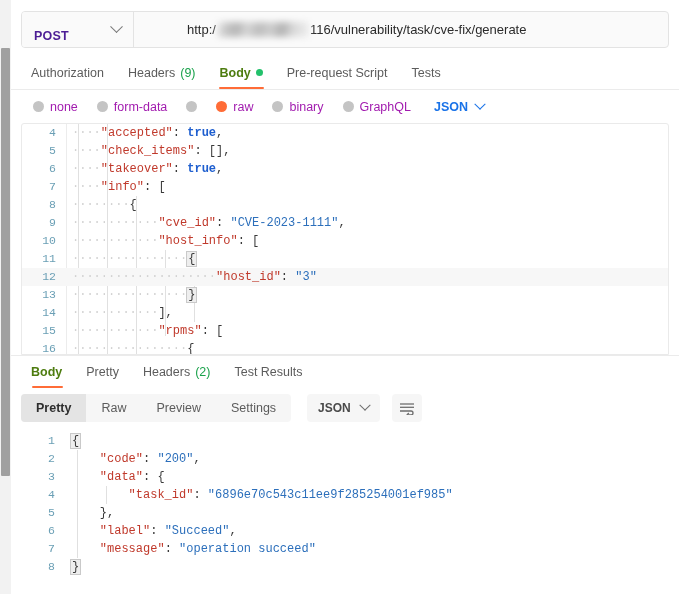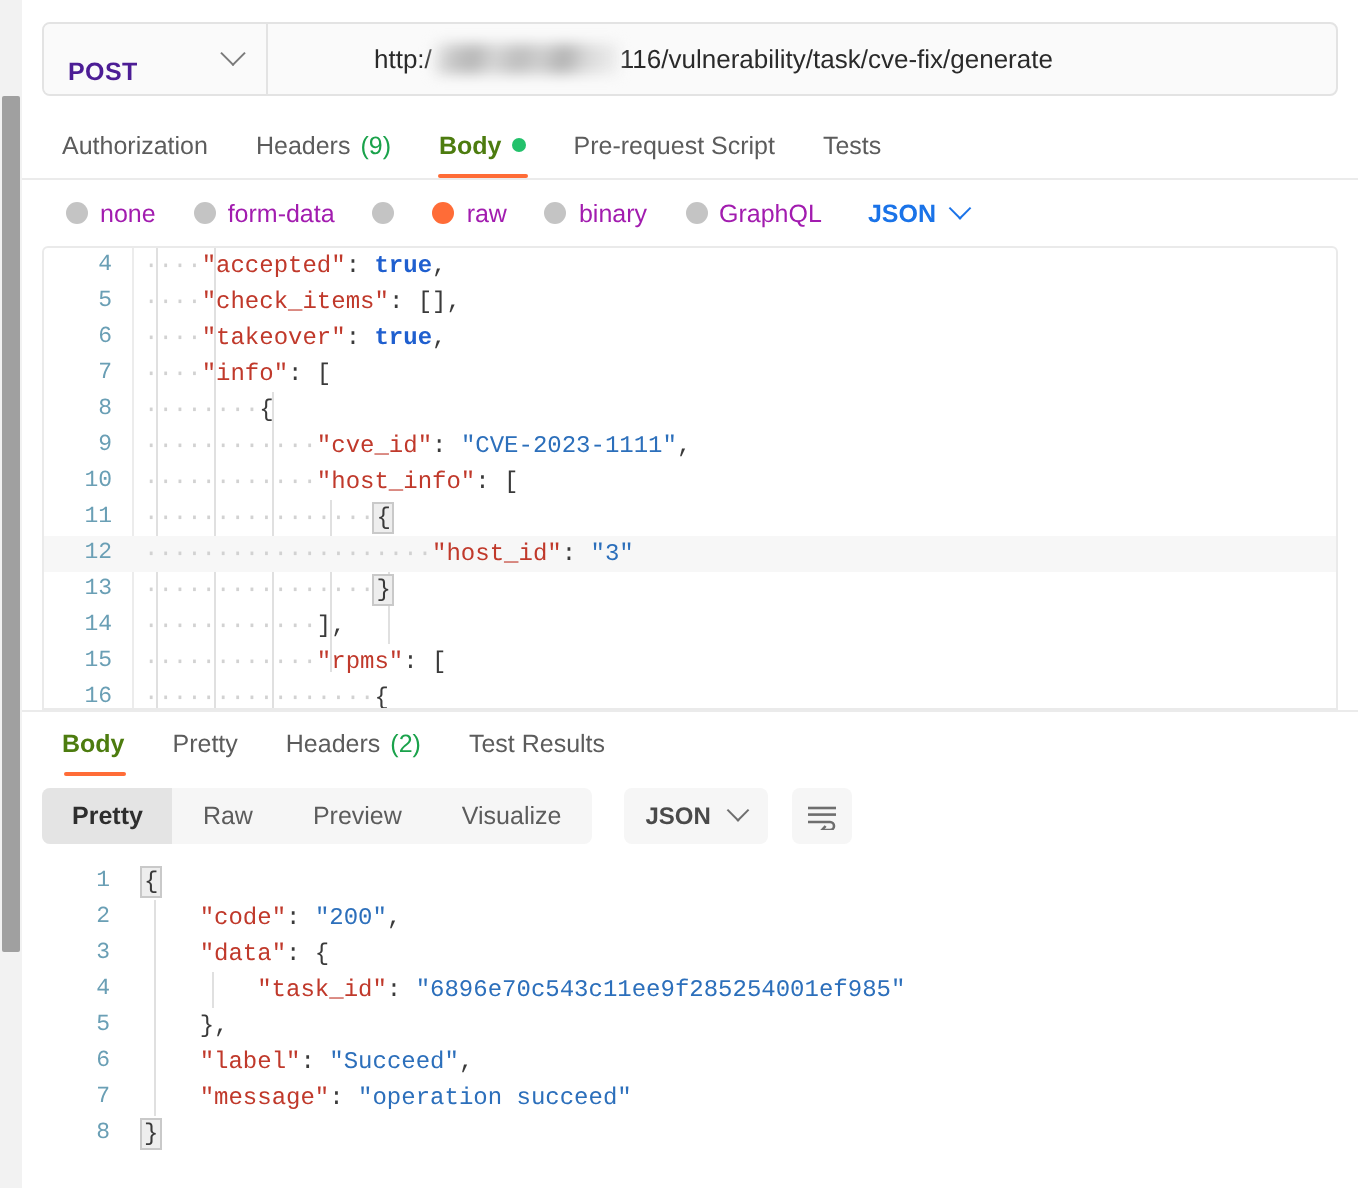--- a/index.html
+++ b/index.html
@@ -349,21 +349,21 @@
         <div class="segbtn active">
           <span>Pretty</span>
         </div>
         <div class="segbtn">
           <span>Raw</span>
         </div>
         <div class="segbtn">
           <span>Preview</span>
         </div>
         <div class="segbtn">
-          <span>Visualize</span>
+          <span>Settings</span>
         </div>
       </div>
       <div class="fmt-select">
         <span>JSON</span>
         <span class="chev" style="width:8px;height:8px;border-color:#6e6e6e;"></span>
       </div>
       <div class="wrap-btn">
         <svg width="16" height="14" viewBox="0 0 16 14">
           <line x1="1" y1="3" x2="15" y2="3" stroke="#6e6e6e" stroke-width="1.3"></line>
           <line x1="1" y1="6.3" x2="15" y2="6.3" stroke="#6e6e6e" stroke-width="1.3"></line>

